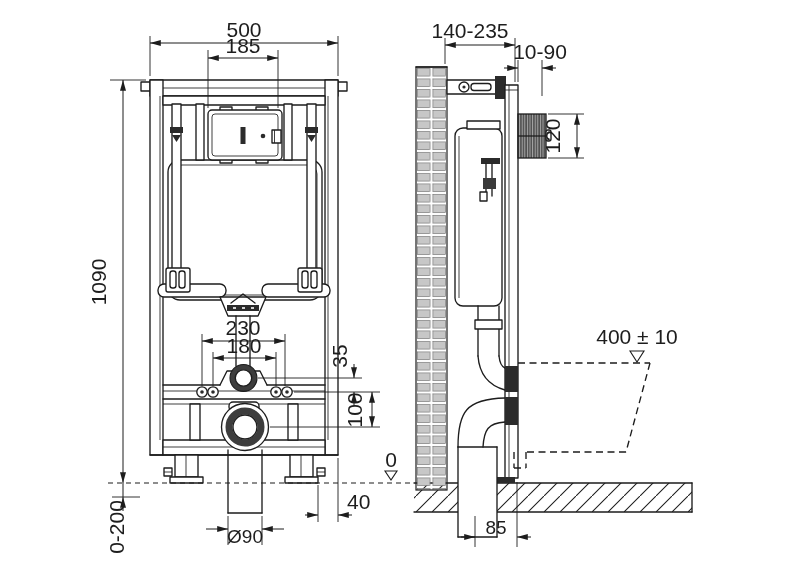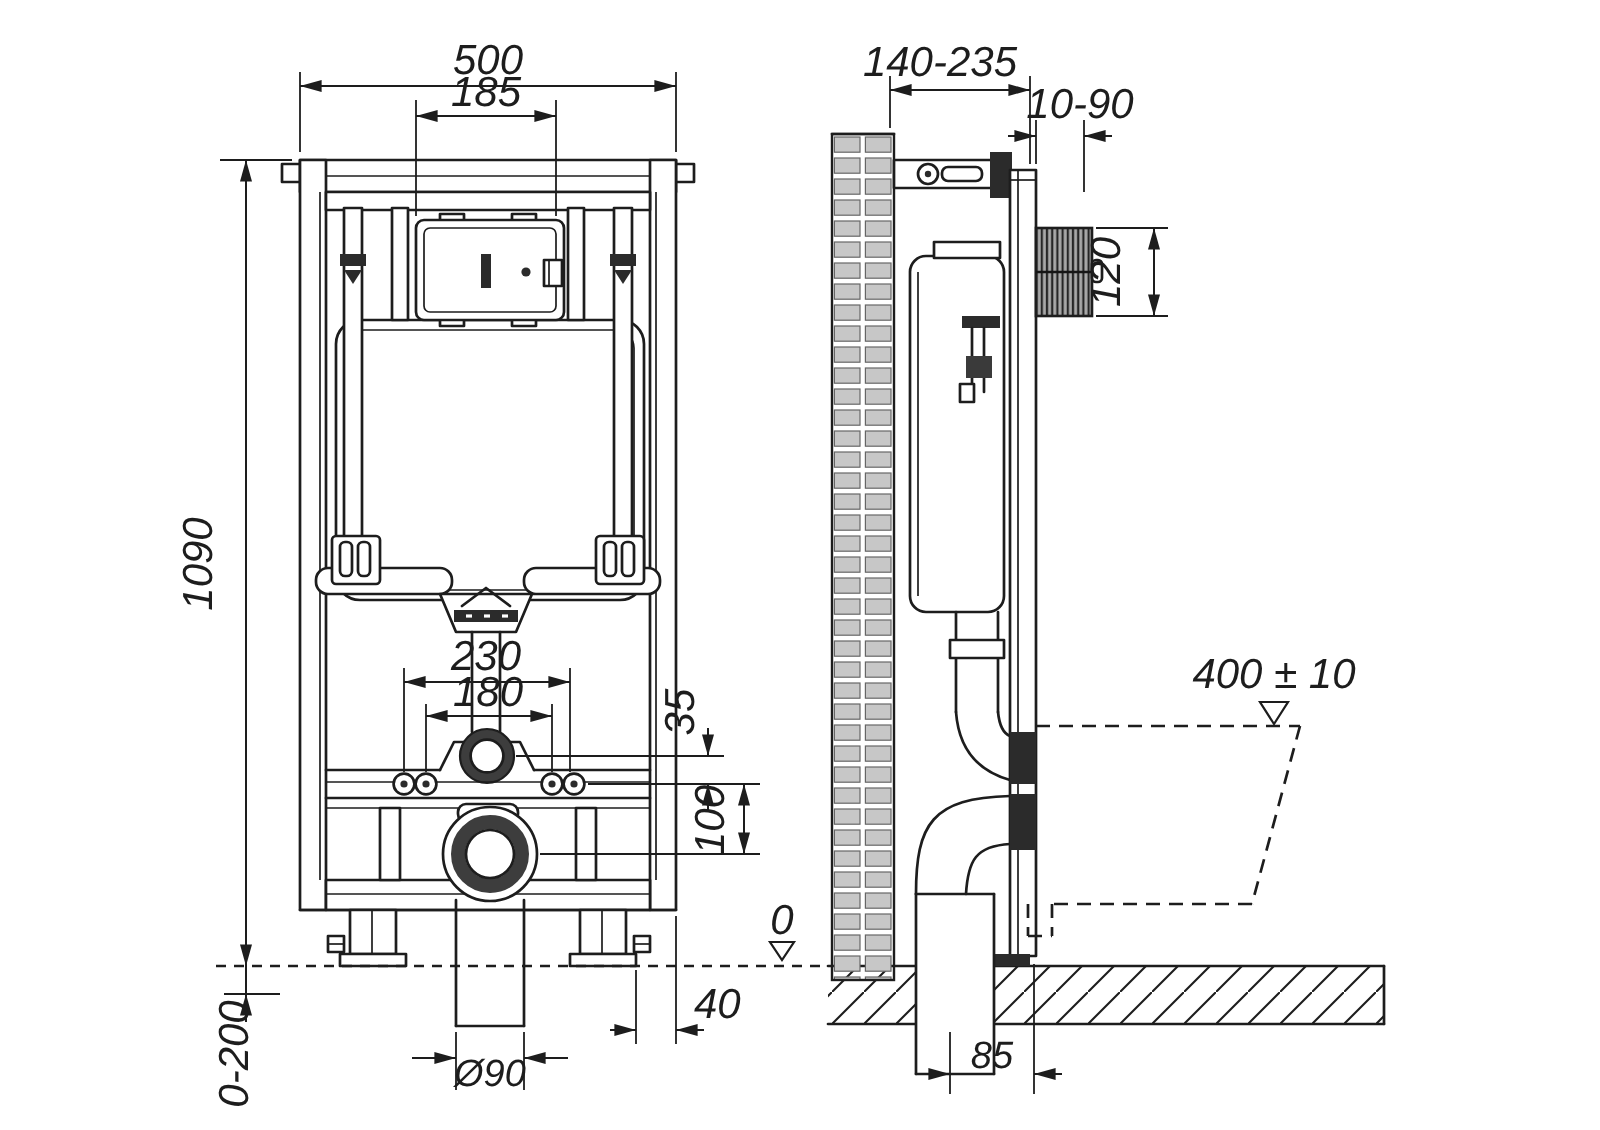--- a/index.html
+++ b/index.html
@@ -1,19 +1,19 @@
 <!DOCTYPE html>
 <html style="--line: #1d1d1d; --bg: #ffffff; --wall: #c7c7c7; --plate: #a8a8a8; --dark: #2b2b2b;"><head>
 <meta charset="utf-8">
 <style>
   :root{
     --line:#1d1d1d; --bg:#ffffff; --wall:#c7c7c7; --plate:#a8a8a8; --dark:#2b2b2b;
   }
   html,body{margin:0;padding:0;background:var(--bg);}
-  .stage{width:652px;height:565px;position:relative;background:var(--bg);font-style:italic;}
+  .stage{width:652px;height:565px;position:relative;background:var(--bg);}
   svg{display:block}
   
   .ol{stroke:var(--line);fill:none;stroke-width:1.35;stroke-linecap:round;stroke-linejoin:round}
   .olw{stroke:var(--line);fill:#ffffff;stroke-width:1.35;stroke-linejoin:round}
   .thin{stroke:var(--line);fill:none;stroke-width:0.85}
   .dark{fill:var(--dark);stroke:none}
   .ring{fill:#3d3d3d;stroke:var(--line);stroke-width:1.1}
   
   .dim{stroke:var(--line);fill:none;stroke-width:1}
   .ext{stroke:var(--line);fill:none;stroke-width:0.9}

